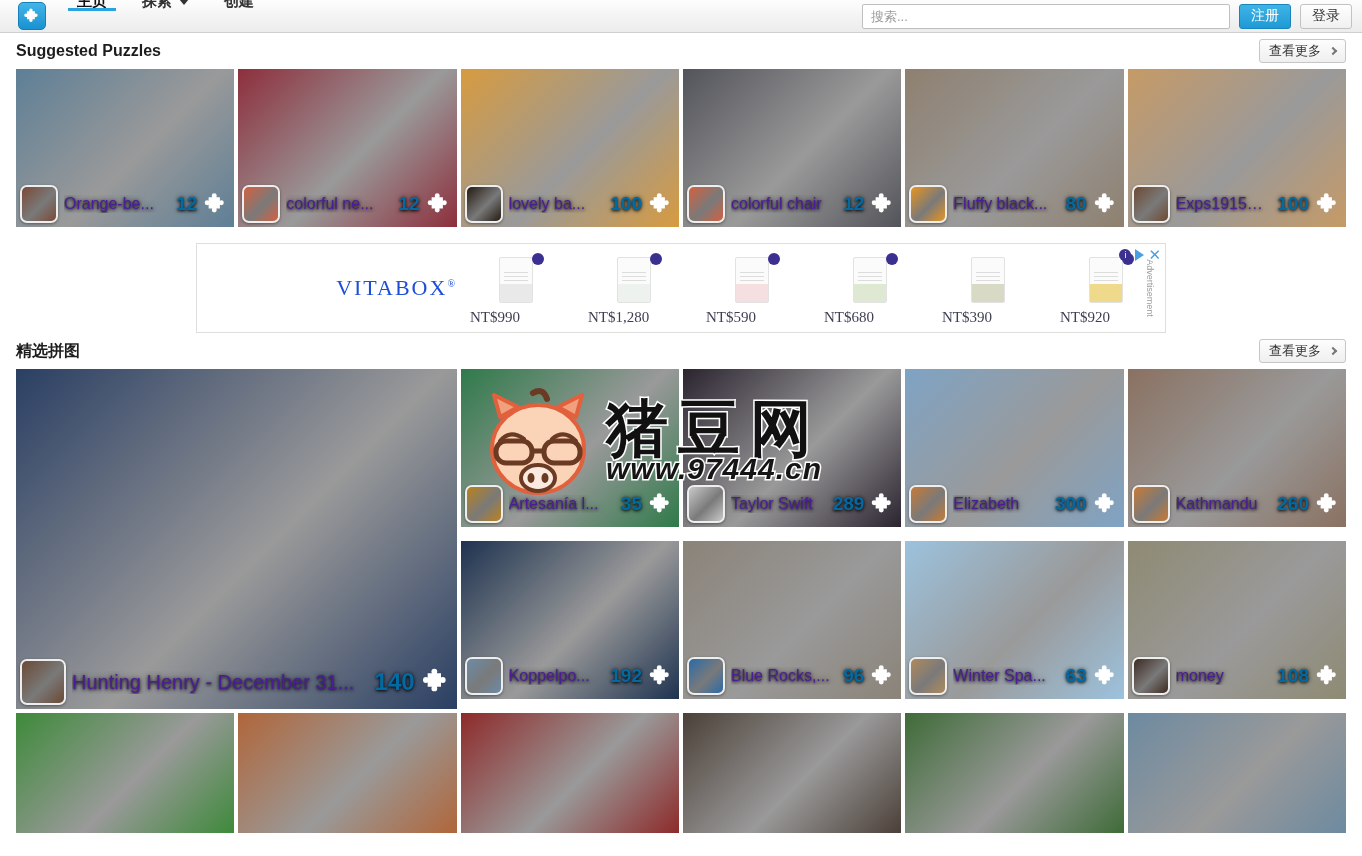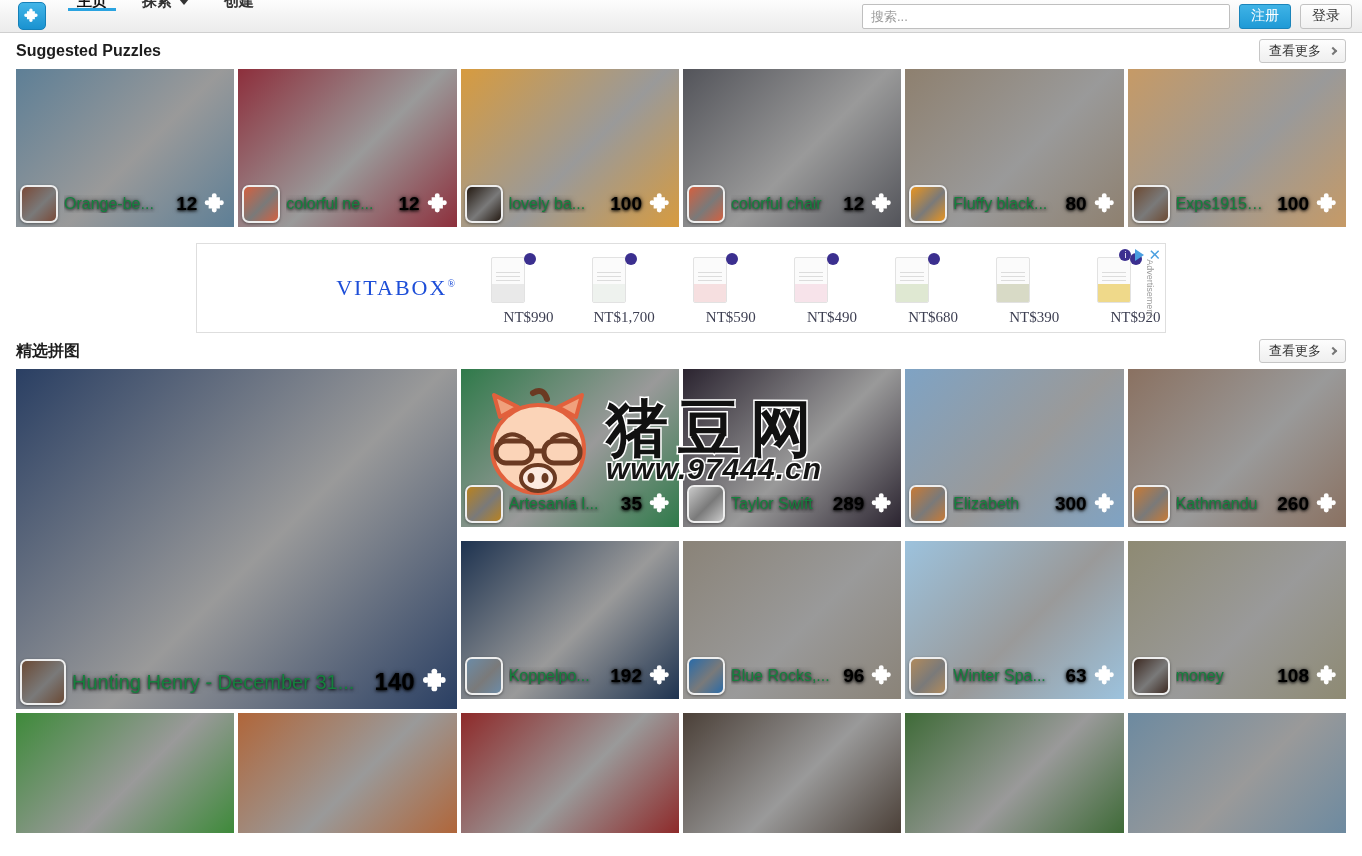--- a/index.html
+++ b/index.html
@@ -118,27 +118,27 @@
   }
   .avatar {
     width: 38px; height: 38px; flex: 0 0 auto;
     border-radius: 7px; border: 2px solid rgba(255,255,255,.75);
     background: #bbb; overflow: hidden;
     box-shadow: 0 1px 3px rgba(0,0,0,.4);
   }
   .avatar .av-art { width: 100%; height: 100%; display: block; }
   .ctitle {
     flex: 1 1 auto; min-width: 0;
-    font-size: 16px; color: #15803d;
+    font-size: 16px; color: #4c1d95;
     white-space: nowrap; overflow: hidden; text-overflow: ellipsis;
     text-shadow: 0 1px 3px rgba(0,0,0,.85), 0 0 6px rgba(0,0,0,.6);
   }
   .pieces {
     flex: 0 0 auto;
-    font-size: 19px; font-weight: bold; color: #000000;
+    font-size: 19px; font-weight: bold; color: #0369a1;
     text-shadow: 0 1px 3px rgba(0,0,0,.85), 0 0 5px rgba(0,0,0,.6);
   }
   .puz { flex: 0 0 auto; display: block; }
 
   
   .card.big { grid-row: span 2; grid-column: span 2; height: 340px; }
   .card.big .ctitle { font-size: 20px; }
   .card.big .pieces { font-size: 24px; }
   .card.big .avatar { width: 46px; height: 46px; }
 
@@ -150,21 +150,21 @@
     border: 1px solid #dedede; background: #fff;
     display: flex; align-items: center;
   }
   .ad-brand {
     width: 260px; text-align: right;
     font-family: "Liberation Serif", "DejaVu Serif", serif;
     font-size: 22px; letter-spacing: 2px; color: #1d4ed8;
   }
   .ad-brand sup { font-size: 10px; vertical-align: super; }
   .ad-items { flex: 1; display: flex; justify-content: space-around; align-items: flex-end; height: 100%; padding-bottom: 6px; }
-  .ad-item { text-align: right; width: 92px; position: relative; }
+  .ad-item { text-align: left; width: 92px; position: relative; }
   .ad-pack {
     width: 34px; height: 46px; margin: 0 auto 6px;
     border: 1px solid #e2e2e2; border-radius: 2px;
     background: #fbfbfb;
     position: relative; overflow: hidden;
   }
   .ad-pack .band { position: absolute; left: 0; right: 0; bottom: 0; height: 40%; }
   .ad-pack .lines { position: absolute; left: 4px; right: 4px; top: 14px; height: 20px;
     background: repeating-linear-gradient(to bottom, #dcdcdc 0 1px, transparent 1px 4px); }
   .ad-price {
@@ -343,37 +343,29 @@
         </div>
         <span class="ad-badge"></span>
         <div class="ad-price">NT$990</div>
       </div>
       <div class="ad-item">
         <div class="ad-pack">
           <div class="lines"></div>
           <div class="band" style="background:#eef2ee"></div>
         </div>
         <span class="ad-badge"></span>
-        <div class="ad-price">NT$1,700</div>
+        <div class="ad-price">NT$1,280</div>
       </div>
       <div class="ad-item">
         <div class="ad-pack">
           <div class="lines"></div>
           <div class="band" style="background:#f6dfe0"></div>
         </div>
         <span class="ad-badge"></span>
         <div class="ad-price">NT$590</div>
-      </div>
-      <div class="ad-item">
-        <div class="ad-pack">
-          <div class="lines"></div>
-          <div class="band" style="background:#f7e3ea"></div>
-        </div>
-        <span class="ad-badge"></span>
-        <div class="ad-price">NT$490</div>
       </div>
       <div class="ad-item">
         <div class="ad-pack">
           <div class="lines"></div>
           <div class="band" style="background:#dfe8d2"></div>
         </div>
         <span class="ad-badge"></span>
         <div class="ad-price">NT$680</div>
       </div>
       <div class="ad-item">

